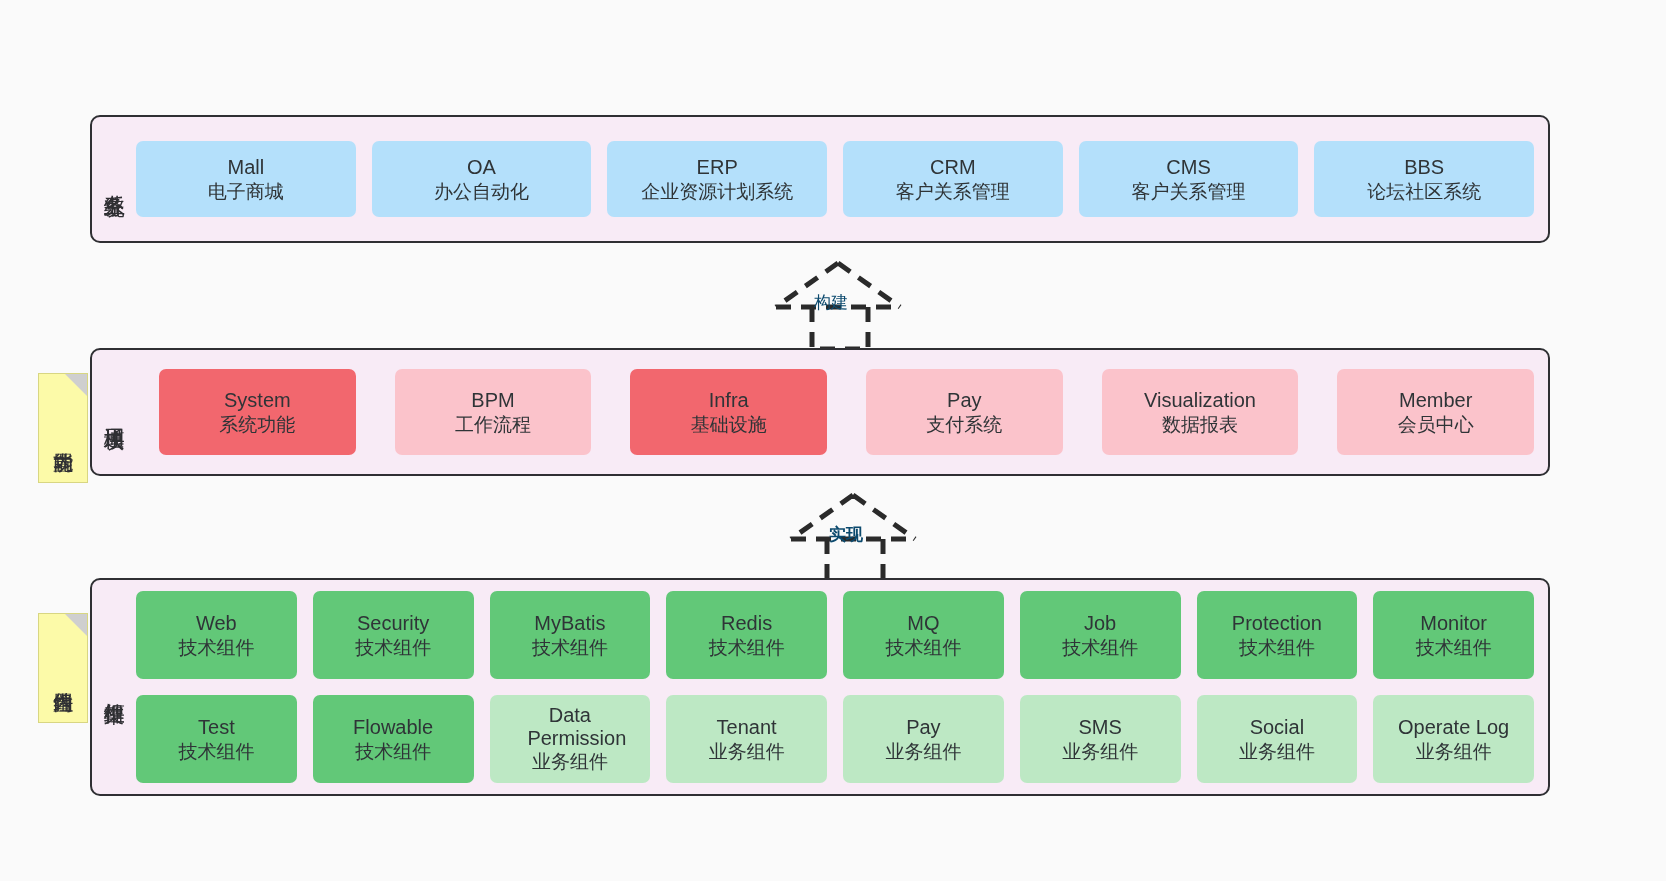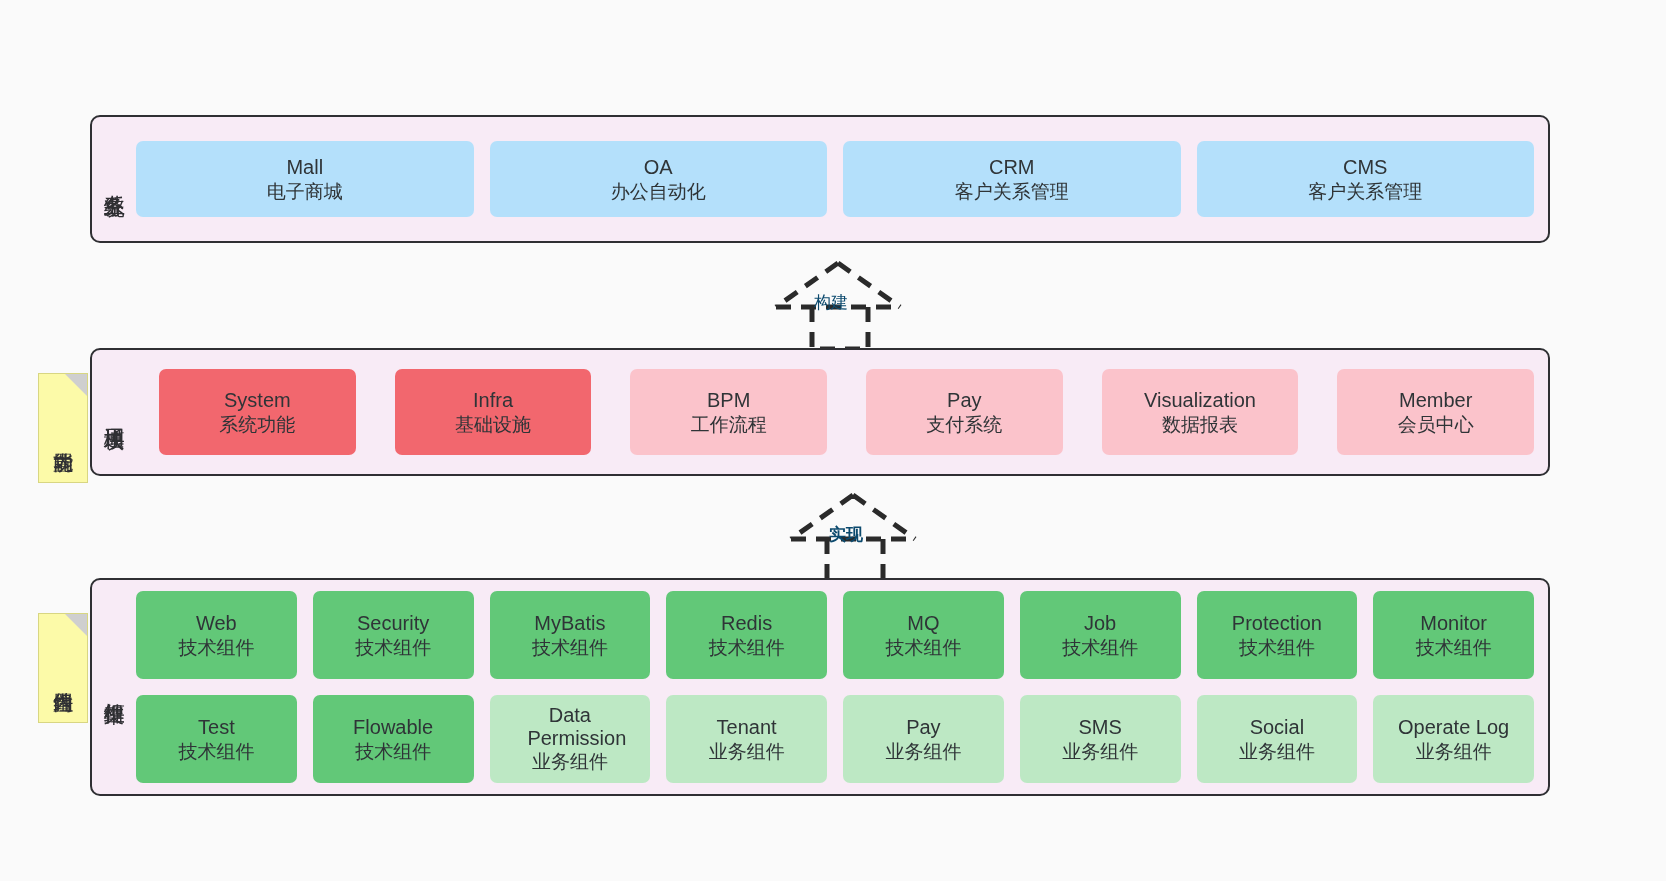--- a/index.html
+++ b/index.html
@@ -146,26 +146,34 @@
       <div class="row">
         <div class="node c-blue h-biz">
           <span class="en">Mall</span>
           <span class="cn">电子商城</span>
         </div>
         <div class="node c-blue h-biz">
           <span class="en">OA</span>
           <span class="cn">办公自动化</span>
         </div>
         <div class="node c-blue h-biz">
+          <span class="en">ERP</span>
+          <span class="cn">企业资源计划系统</span>
+        </div>
+        <div class="node c-blue h-biz">
           <span class="en">CRM</span>
           <span class="cn">客户关系管理</span>
         </div>
         <div class="node c-blue h-biz">
           <span class="en">CMS</span>
           <span class="cn">客户关系管理</span>
+        </div>
+        <div class="node c-blue h-biz">
+          <span class="en">BBS</span>
+          <span class="cn">论坛社区系统</span>
         </div>
       </div>
     </div>
   </div>
 
   <div class="uml-arrow" style="left:750px; top:255px; width:180px; height:98px;">
     <svg width="180" height="98" viewBox="0 0 180 98">
       <path d="M 88 8 L 150 52 M 88 8 L 26 52" fill="none" stroke="#2a2a2a" stroke-width="5" stroke-dasharray="15,10" stroke-linecap="butt"></path>
       <path d="M 26 52 L 150 52" fill="none" stroke="#2a2a2a" stroke-width="5" stroke-dasharray="15,10"></path>
       <path d="M 62 52 L 62 94 L 118 94 L 118 52" fill="none" stroke="#2a2a2a" stroke-width="5" stroke-dasharray="15,10"></path>
@@ -174,27 +182,27 @@
   </div>
 
   <div class="layer" style="left:90px; top:348px; width:1460px; height:128px;">
     <div class="layer-title">通用模块</div>
     <div class="layer-body">
       <div class="row">
         <div class="node c-red h-mod">
           <span class="en">System</span>
           <span class="cn">系统功能</span>
         </div>
+        <div class="node c-pink h-mod">
+          <span class="en">BPM</span>
+          <span class="cn">工作流程</span>
+        </div>
         <div class="node c-red h-mod">
           <span class="en">Infra</span>
           <span class="cn">基础设施</span>
-        </div>
-        <div class="node c-pink h-mod">
-          <span class="en">BPM</span>
-          <span class="cn">工作流程</span>
         </div>
         <div class="node c-pink h-mod">
           <span class="en">Pay</span>
           <span class="cn">支付系统</span>
         </div>
         <div class="node c-pink h-mod">
           <span class="en">Visualization</span>
           <span class="cn">数据报表</span>
         </div>
         <div class="node c-pink h-mod">

